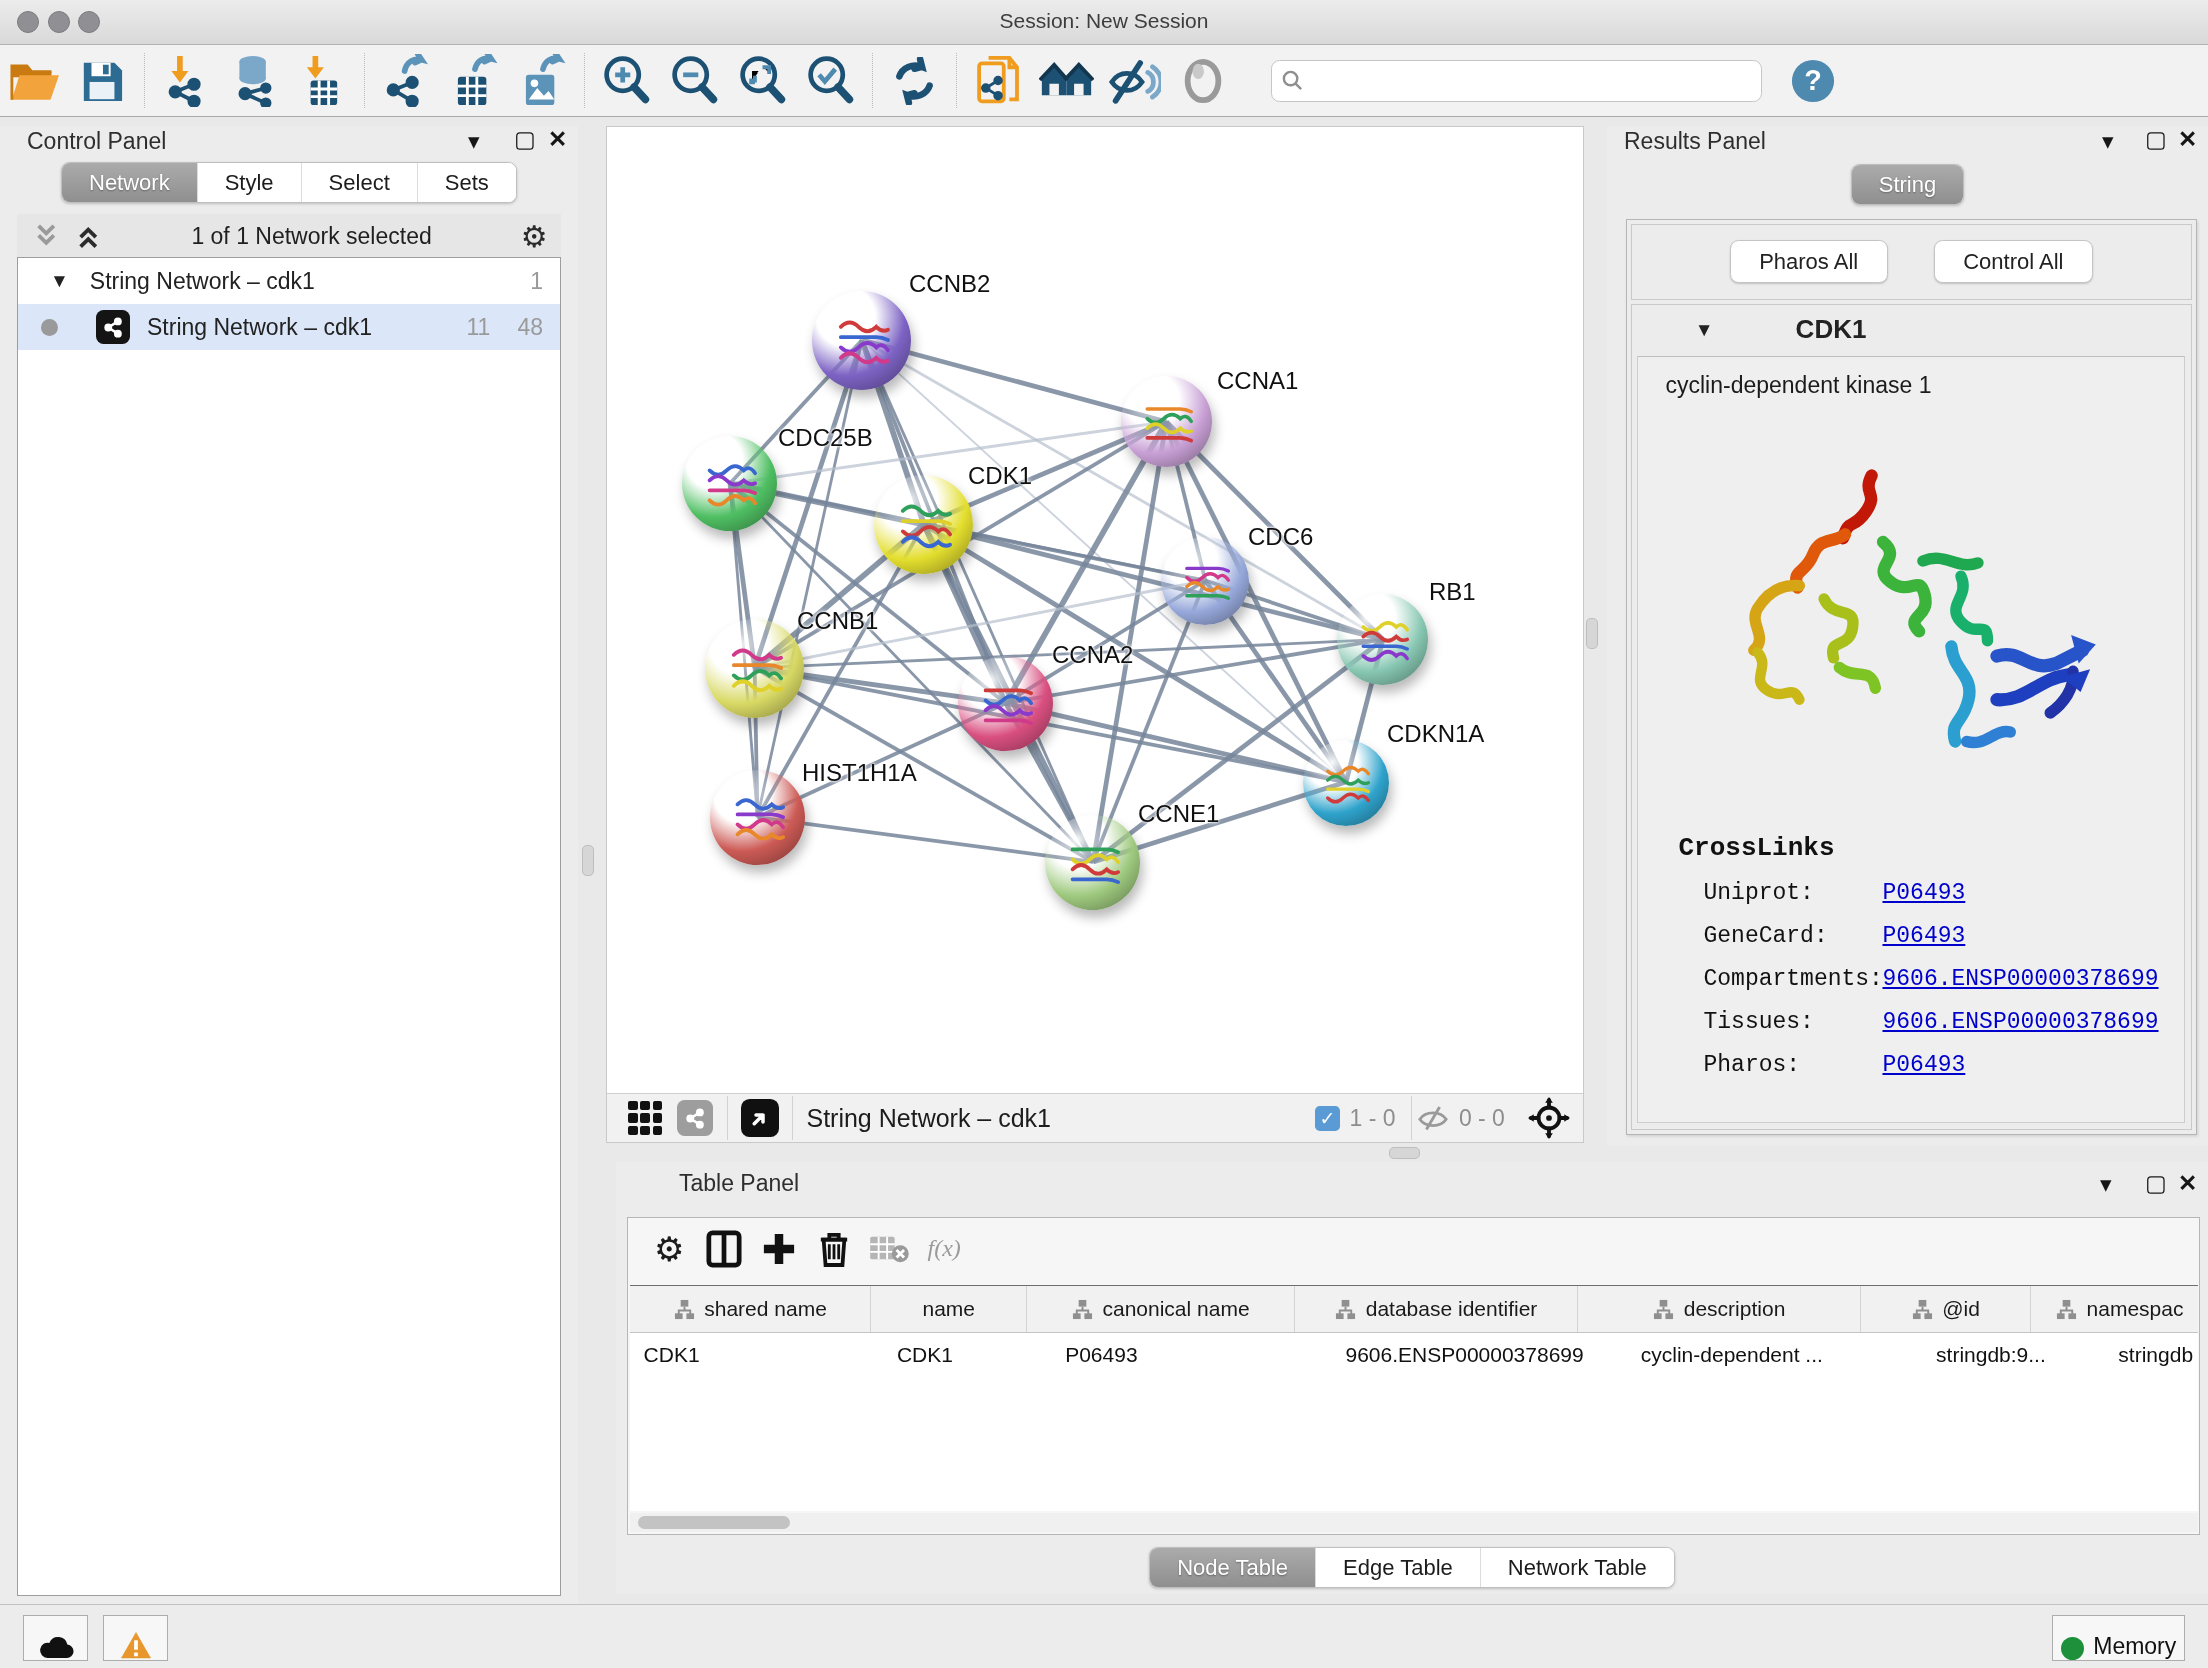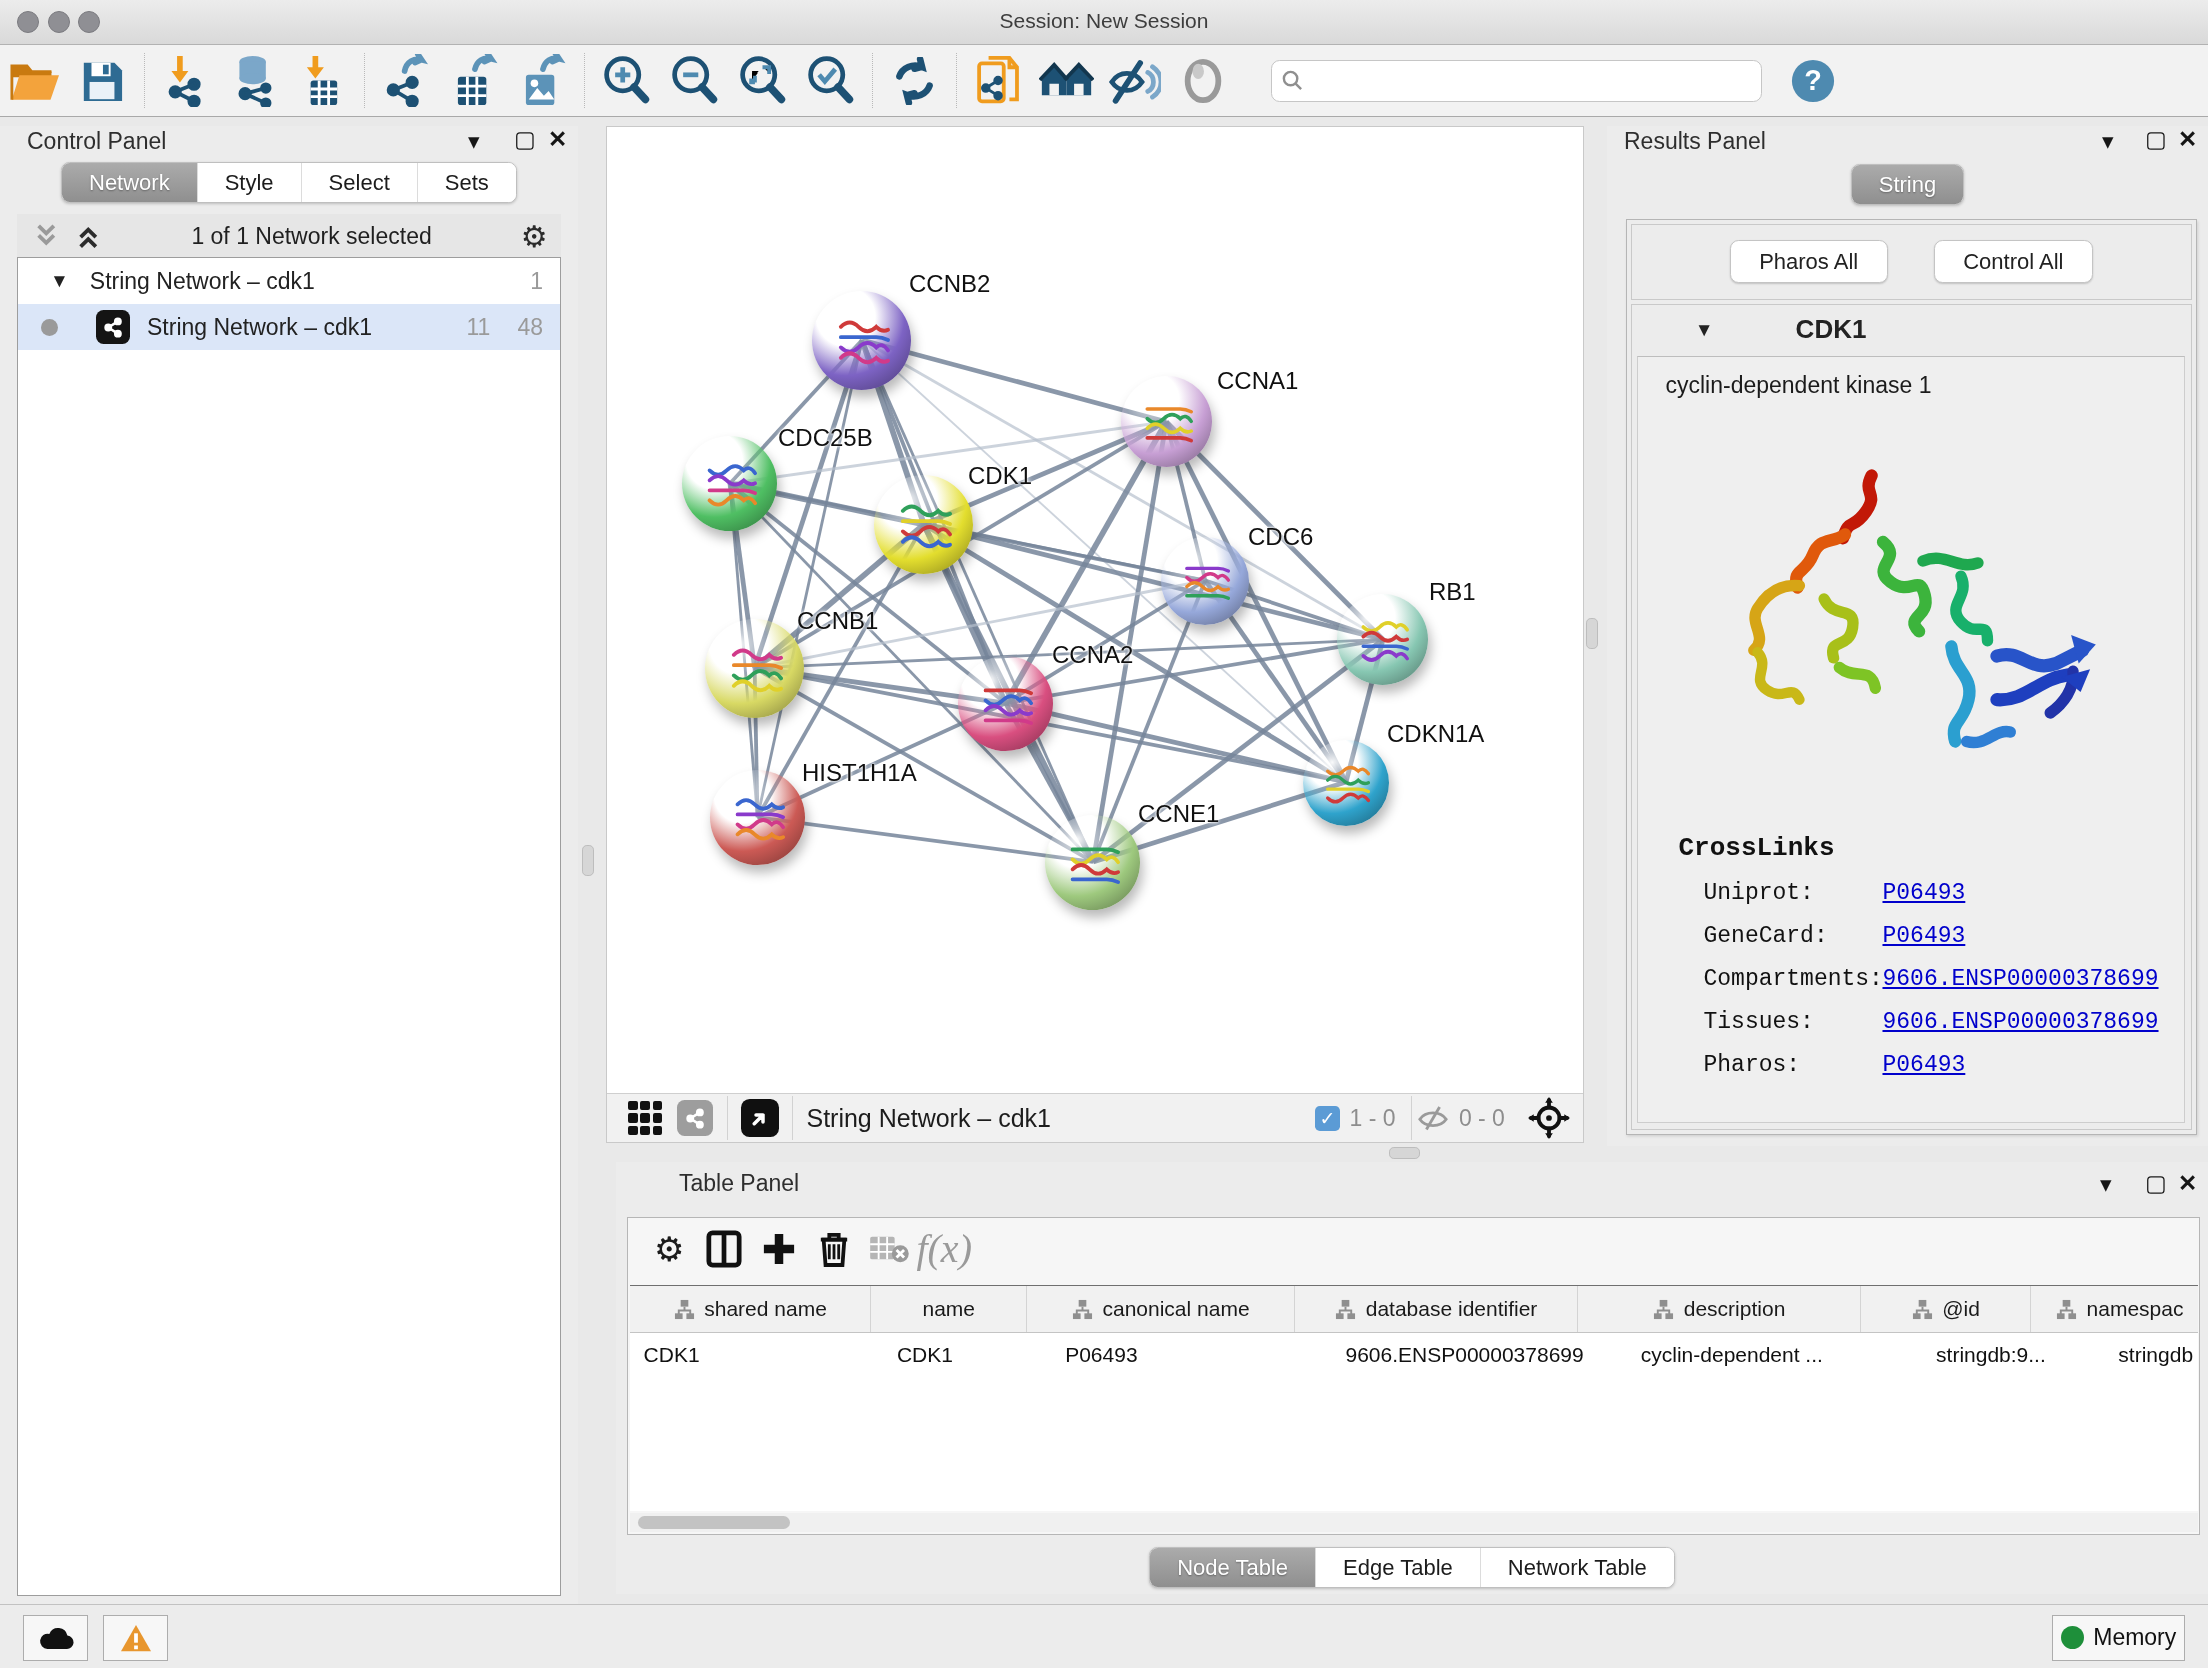--- a/index.html
+++ b/index.html
@@ -83,21 +83,21 @@
   .td{font-size:21px;color:#111;padding-left:13.3px;display:flex;align-items:center;
       overflow:hidden;white-space:nowrap;flex:0 0 auto;}
   #tp-hscroll{position:absolute;left:1.9px;right:1.9px;bottom:1.9px;height:19px;background:#f0f0f0;}
   #tp-hthumb{position:absolute;left:7.6px;top:2.9px;width:152px;height:13.3px;background:#c3c3c3;border-radius:6.7px;}
   #tp-tabs{position:absolute;left:0;right:0;bottom:5.7px;text-align:center;}
   
   .vknob{position:absolute;width:9.5px;height:28.5px;background:#d6d6d6;border:1px solid #bdbdbd;border-radius:4.8px;}
   .hknob{position:absolute;width:28.5px;height:9.5px;background:#d6d6d6;border:1px solid #bdbdbd;border-radius:4.8px;}
   #statusbar{position:absolute;left:0;right:0;bottom:0;height:63px;background:#ececec;border-top:1px solid #c2c2c2;}
   .sbtn{position:absolute;top:9.5px;height:44px;background:#f7f7f7;border:1.9px solid #adadad;
-      display:flex;align-items:center;justify-content:center;}
+      display:flex;align-items:flex-end;justify-content:center;}
   #memory-btn{right:23px;width:131px;gap:9.5px;font-size:23px;color:#111;}
   .greendot{width:23px;height:23px;border-radius:50%;background:#1e8f3a;}
   svg{display:block;}
 </style>
 </head>
 <body>
 
 <div class="titlebar">
   <span class="tl" style="left:17px"></span>
   <span class="tl" style="left:48px"></span>
@@ -643,21 +643,21 @@
       <span class="tpbtn">
         <svg width="42" height="32" viewBox="0 0 44 34">
             <rect x="2" y="4" width="26" height="24" rx="2" fill="#b5b5b5"></rect>
             <g stroke="#fff" stroke-width="2">
               <path d="M2 12h26M2 20h26M11 4v24M20 4v24"></path>
             </g>
             <circle cx="34" cy="22" r="9" fill="#9a9a9a"></circle>
             <path d="M30 18l8 8M38 18l-8 8" stroke="#fff" stroke-width="3"></path>
           </svg>
       </span>
-      <span class="tpbtn" style="font-family:'Liberation Serif',serif;font-style:italic;font-size:40px;color:#9a9a9a">f(x)</span>
+      <span class="tpbtn" style="font-family:'Liberation Serif',serif;font-style:italic;font-size:24px;color:#9a9a9a">f(x)</span>
     </div>
     <div id="tp-table">
       <div class="thead">
           <div class="th" style="width: 240px;">
             <svg width="21" height="21" viewBox="0 0 22 22">
               <rect x="7" y="1" width="8" height="7" fill="#8f8f8f"></rect>
               <path d="M11 8v4M5 16v-4h12v4" stroke="#8f8f8f" stroke-width="2" fill="none"></path>
               <rect x="1" y="15" width="8" height="6" fill="#8f8f8f"></rect>
               <rect x="13" y="15" width="8" height="6" fill="#8f8f8f"></rect>
             </svg>

